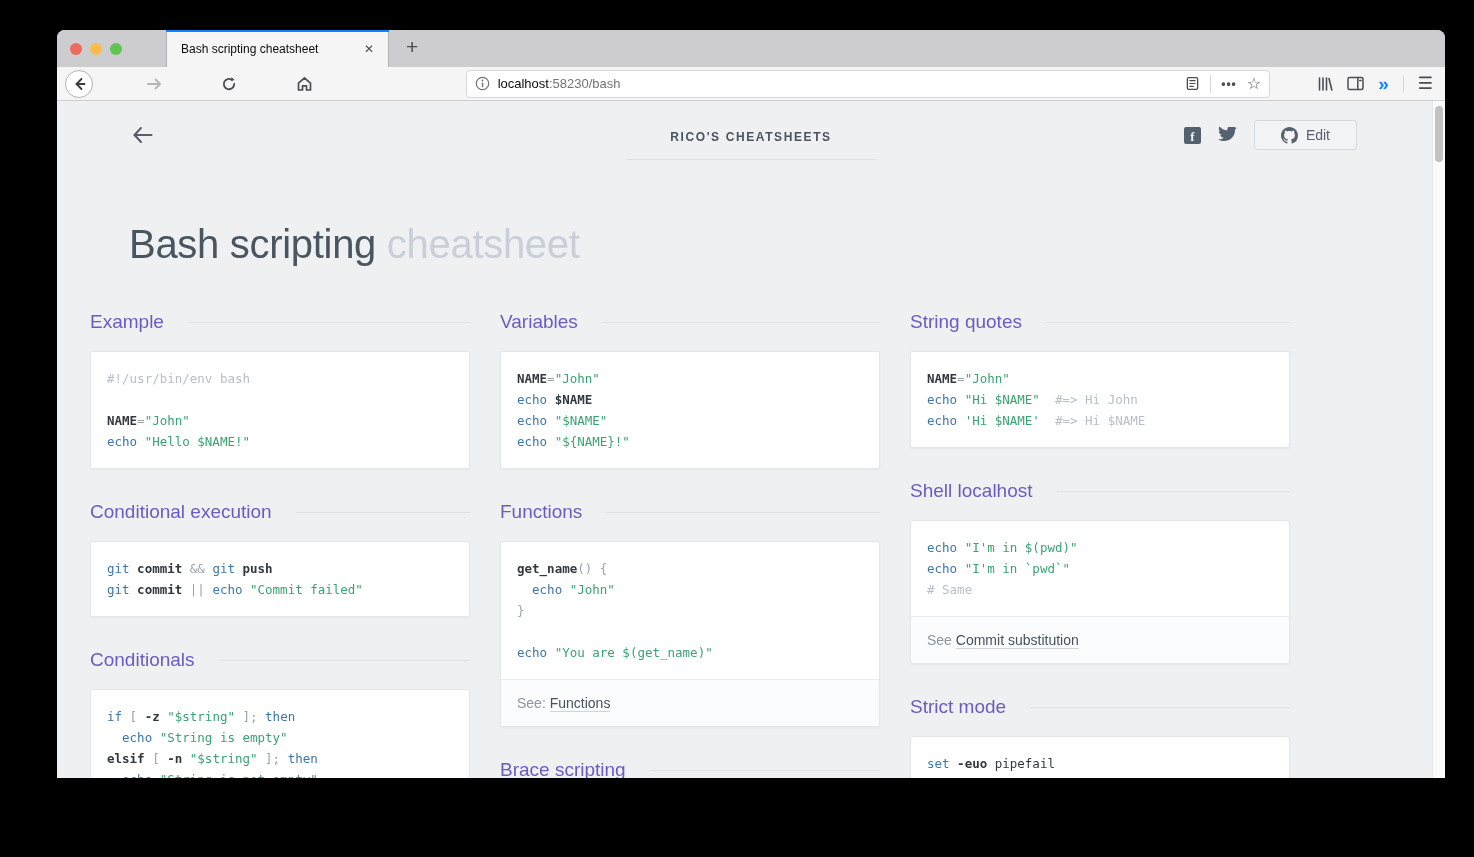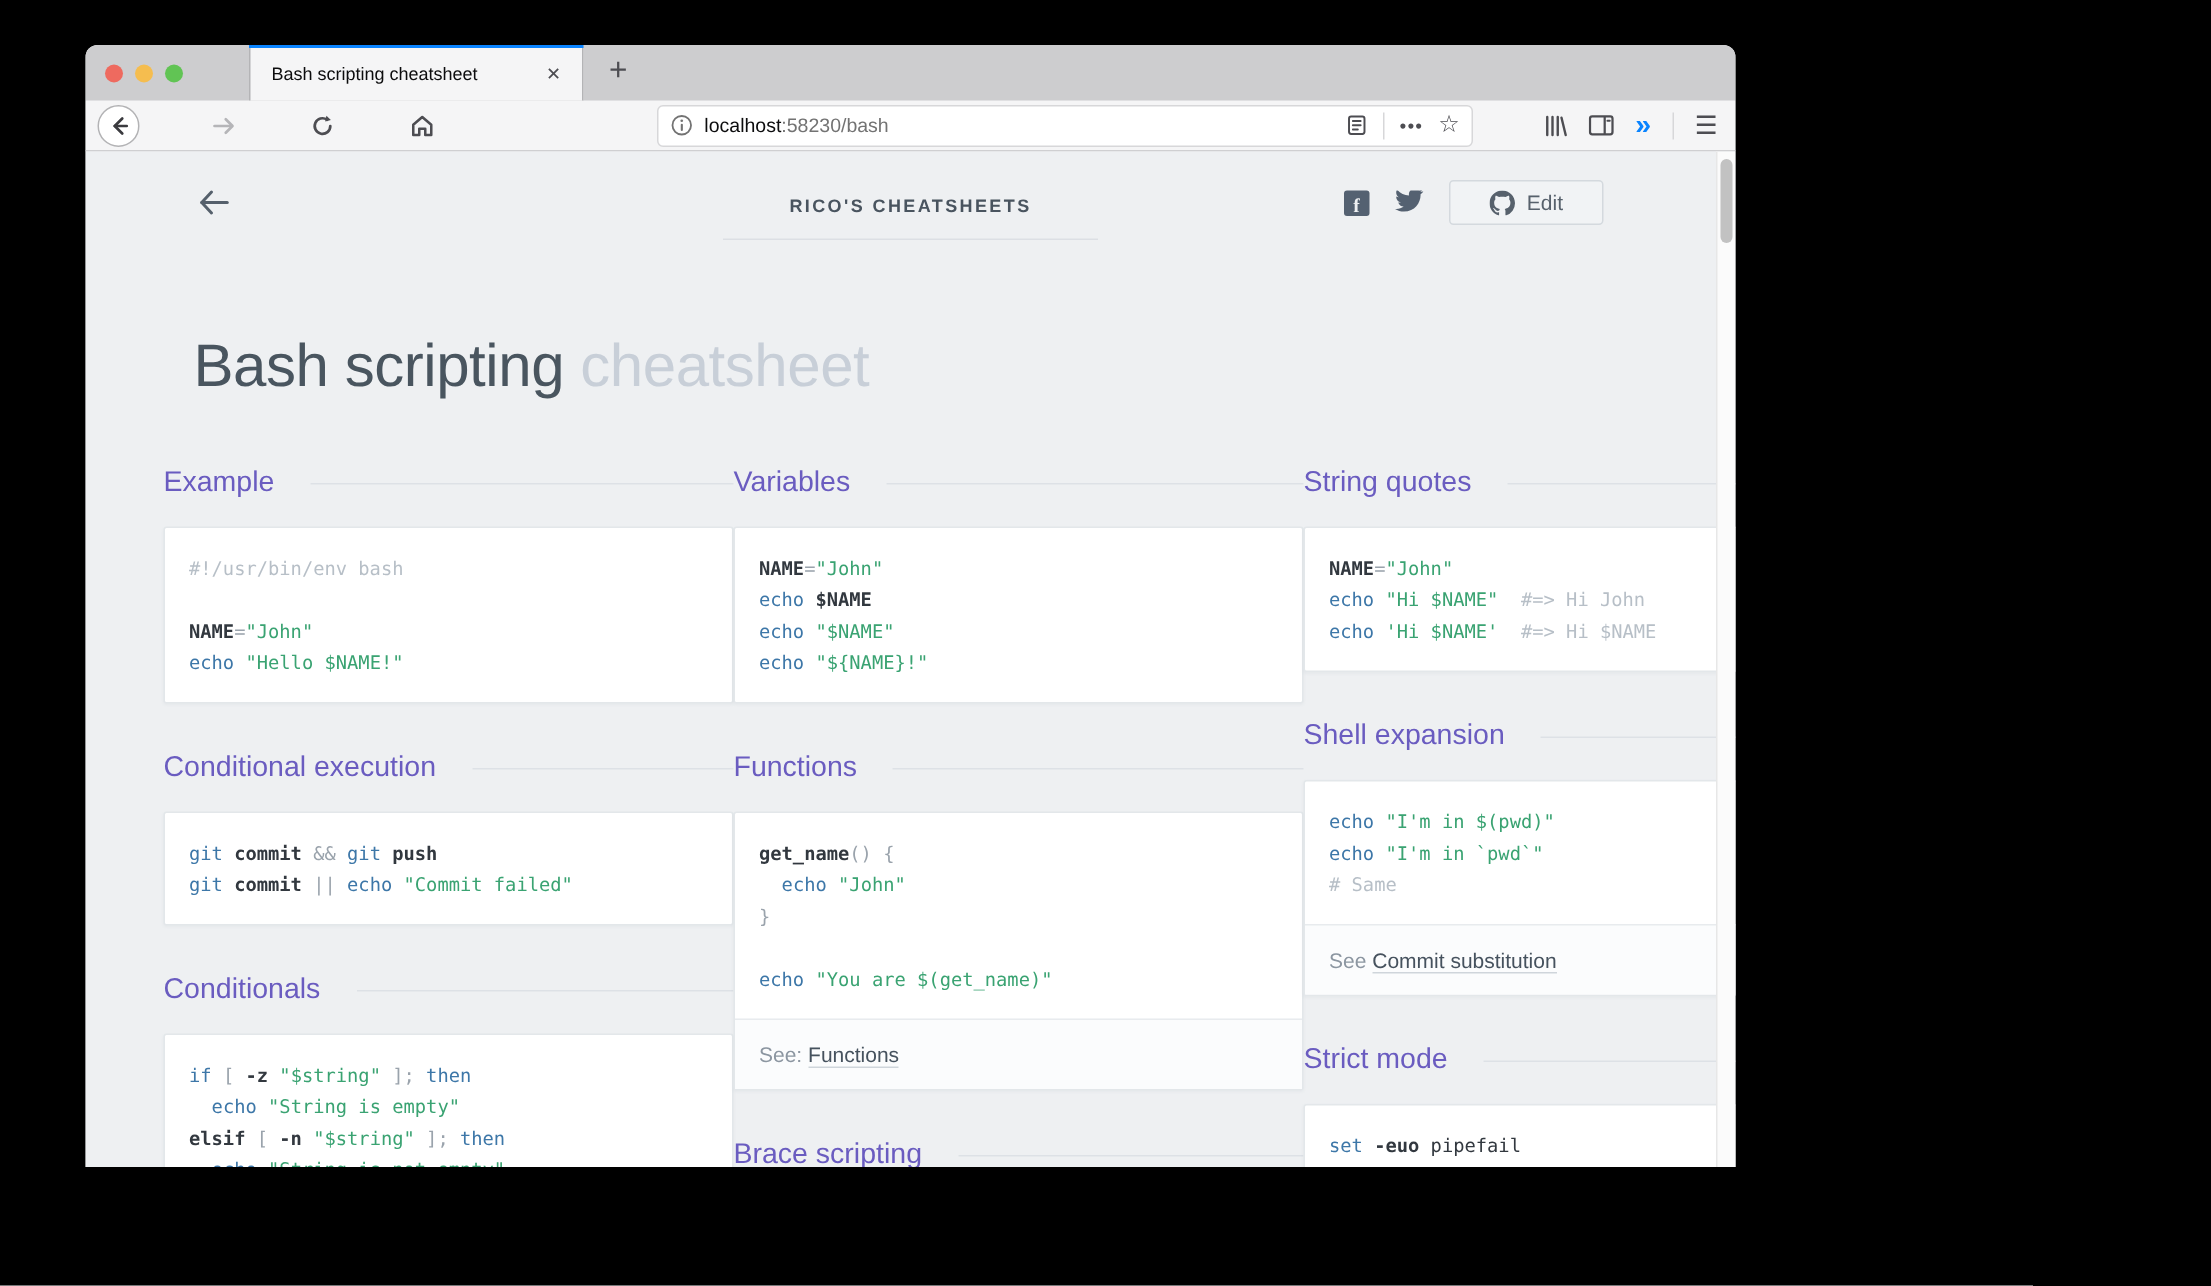--- a/index.html
+++ b/index.html
@@ -2,21 +2,21 @@
 <html><head>
 <meta charset="utf-8">
 <style>
   * { box-sizing: border-box; }
   html,body { margin:0; padding:0; }
   body {
     width:1474px; height:857px; background:#000; position:relative; overflow:hidden;
     font-family:"Liberation Sans", sans-serif;
   }
   .window {
-    position:absolute; left:57px; top:30px; width:1100px; height:748px;
+    position:absolute; left:57px; top:30px; width:1388px; height:748px;
     border-radius:8px 8px 0 0; overflow:hidden; background:#eef0f2;
     box-shadow:0 15px 50px rgba(0,0,0,.55);
   }
   
   .tabbar { height:37px; background:#cdcdcf; position:relative; }
   .traffic { position:absolute; left:13px; top:13px; display:flex; gap:8px; }
   .light { width:12px; height:12px; border-radius:50%; }
   .tab {
     position:absolute; left:109px; top:0; width:223px; height:37px;
     background:#f5f5f6; border-left:1px solid #b4b4b6; border-right:1px solid #b4b4b6;
@@ -73,22 +73,22 @@
     font-size:13px; font-weight:bold; display:flex; align-items:flex-end; justify-content:center;
     font-family:"Liberation Serif", serif; line-height:0.95;
   }
   .edit-btn {
     height:30px; padding:0 26px; border:1px solid #d4d9de; border-radius:3px;
     display:flex; align-items:center; gap:8px; font-size:14px; color:#57616c; background:#f1f3f5;
   }
   h1 { margin:58px 0 0 72px; font-size:40px; font-weight:300; color:#49555f; letter-spacing:-0.3px; line-height:1.15; }
   h1 .muted { color:#c8cfd8; }
   .grid {
-    display:grid; grid-template-columns:380px 380px 380px; 
-    margin:44px 0 0 52px; align-items:start;
+    display:grid; grid-template-columns:380px 380px 380px; column-gap:30px;
+    margin:44px 0 0 33px; align-items:start;
   }
   .section { margin-bottom:32px; }
   .sec-head { display:flex; align-items:center; margin-bottom:18px; }
   .sec-title { font-size:19px; color:#6a5cc0; white-space:nowrap; }
   .sec-rule { flex:1; height:1px; background:#dde1e6; margin-left:24px; }
   .card {
     background:#fff; border:1px solid #e3e7ea; border-radius:2px;
     box-shadow:0 1px 2px rgba(110,120,140,.06);
   }
   .code {
@@ -283,21 +283,21 @@
           <div class="sec-head">
               <span class="sec-title">String quotes</span>
               <span class="sec-rule"></span>
             </div>
           <div class="card">
             <pre class="code"><div class="cl"><span class="tk-b">NAME</span><span class="tk-p">=</span><span class="tk-s">"John"</span></div><div class="cl"><span class="tk-k">echo</span><span class="tk-t"> </span><span class="tk-s">"Hi $NAME"</span><span class="tk-c">  #=&gt; Hi John</span></div><div class="cl"><span class="tk-k">echo</span><span class="tk-t"> </span><span class="tk-s">'Hi $NAME'</span><span class="tk-c">  #=&gt; Hi $NAME</span></div></pre>
           </div>
         </div>
         <div class="section">
           <div class="sec-head">
-              <span class="sec-title">Shell expansion</span>
+              <span class="sec-title">Shell localhost</span>
               <span class="sec-rule"></span>
             </div>
           <div class="card">
             <pre class="code"><div class="cl"><span class="tk-k">echo</span><span class="tk-t"> </span><span class="tk-s">"I'm in $(pwd)"</span></div><div class="cl"><span class="tk-k">echo</span><span class="tk-t"> </span><span class="tk-s">"I'm in `pwd`"</span></div><div class="cl"><span class="tk-c"># Same</span></div></pre>
             <div class="card-footer"><span>See</span> <a href="#">Commit substitution</a></div>
           </div>
         </div>
         <div class="section">
           <div class="sec-head">
               <span class="sec-title">Strict mode</span>

